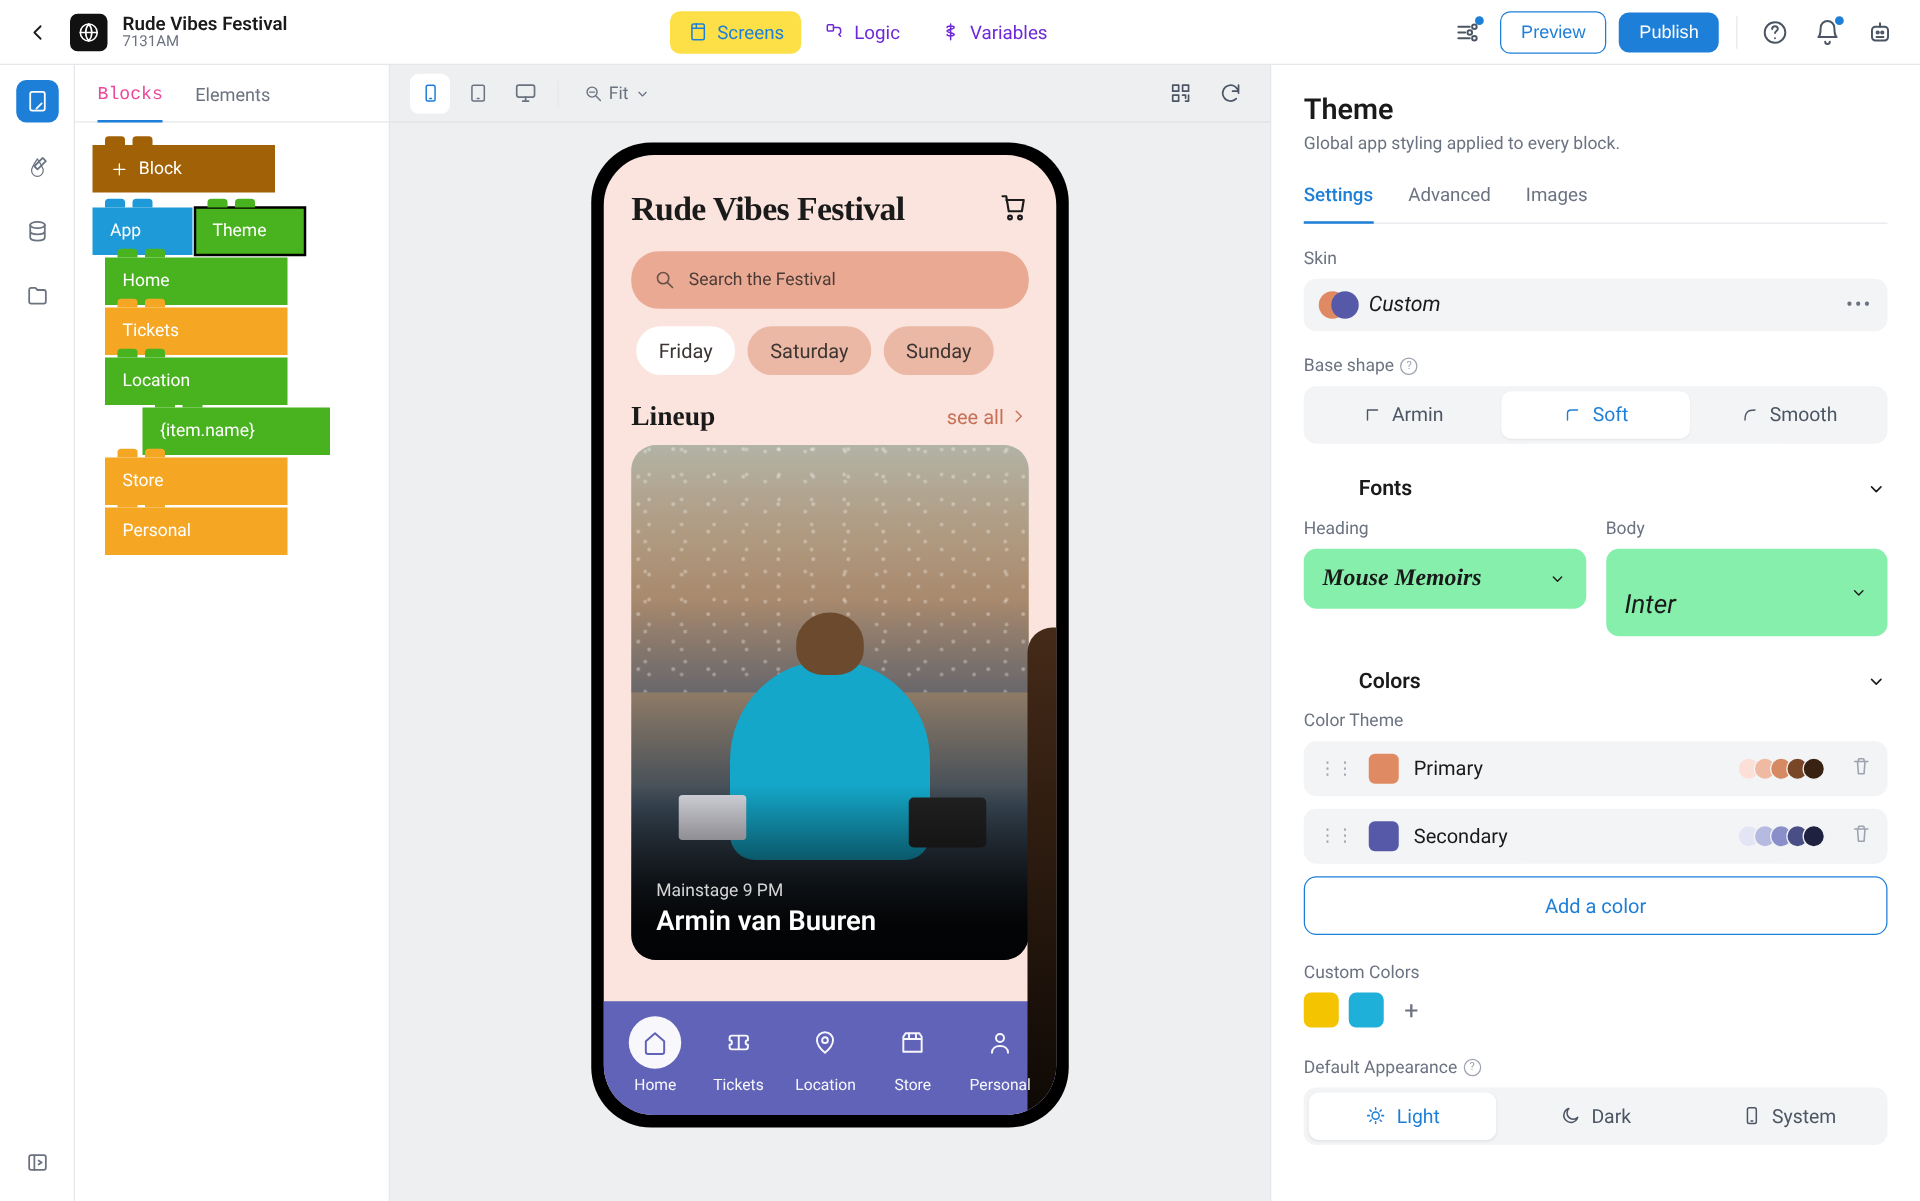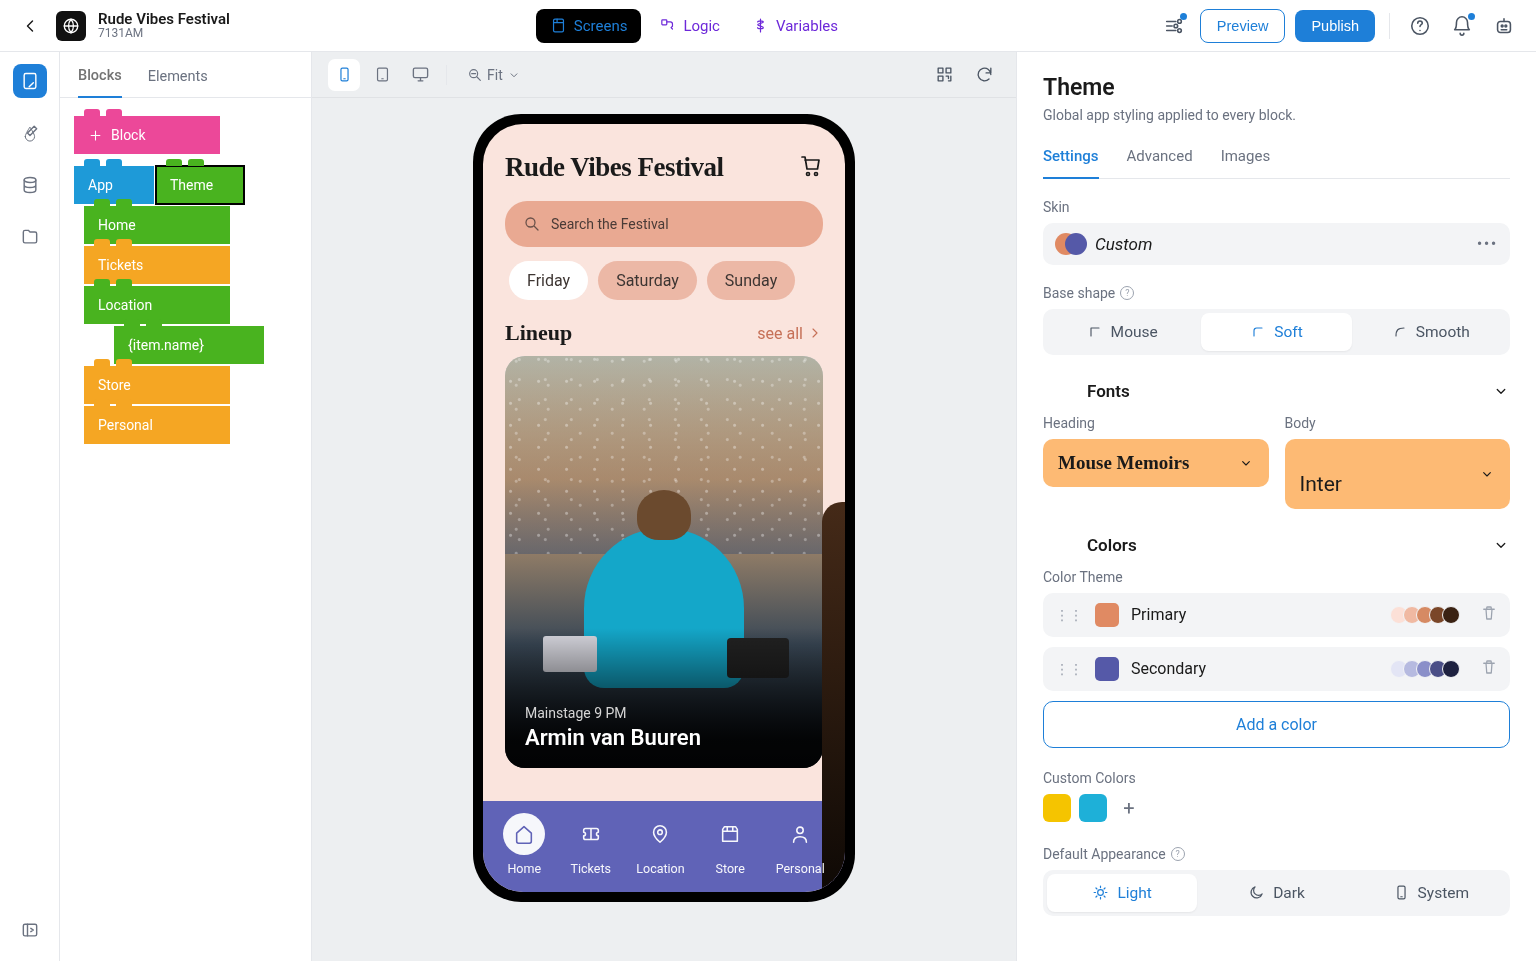--- a/index.html
+++ b/index.html
@@ -8,46 +8,46 @@
 
 .topbar { height: 52px; border-bottom: 1px solid #e5e7eb; display: flex; align-items: center; padding: 0 16px; gap: 12px; }
 .back-btn { width: 28px; height: 28px; display: flex; align-items: center; justify-content: center; cursor: pointer; }
 .app-icon { width: 30px; height: 30px; background: #111; border-radius: 6px; display: flex; align-items: center; justify-content: center; color: #fff; }
 .app-icon svg { width: 18px; height: 18px; }
 .app-title-block { display: flex; flex-direction: column; line-height: 1.1; }
 .app-title { font-weight: 600; font-size: 15px; }
 .app-sub { font-size: 12px; color: #6b7280; }
 .topbar-center { margin-left: auto; display: flex; gap: 4px; align-items: center; }
 .topbar-tab { display: flex; align-items: center; gap: 7px; padding: 8px 14px; border-radius: 8px; cursor: pointer; color: #6d28d9; font-size: 15px; }
-.topbar-tab.active { background: #000000; color: #1e7fd8; }
+.topbar-tab.active { background: #fde047; color: #1e7fd8; }
 .topbar-tab svg { width: 17px; height: 17px; }
 .topbar-right { margin-left: auto; display: flex; align-items: center; gap: 10px; }
 .icon-btn { width: 32px; height: 32px; display: flex; align-items: center; justify-content: center; cursor: pointer; color: #4b5563; position: relative; }
 .btn-outline { border: 1.5px solid #1e7fd8; color: #1e7fd8; background: #fff; padding: 8px 16px; border-radius: 8px; cursor: pointer; font-size: 14.5px; font-weight: 500; }
 .btn-primary { background: #1e7fd8; color: #fff; padding: 8px 16px; border: none; border-radius: 8px; cursor: pointer; font-size: 14.5px; font-weight: 500; }
 .vdiv { width: 1px; height: 26px; background: #e5e7eb; margin: 0 4px; }
 .notif-dot { position: absolute; top: 3px; right: 3px; width: 7px; height: 7px; background: #1e7fd8; border-radius: 50%; }
 
 
 .main { display: flex; height: calc(100% - 52px); }
 .rail { width: 60px; border-right: 1px solid #e5e7eb; display: flex; flex-direction: column; align-items: center; padding-top: 12px; gap: 18px; position: relative; }
 .rail-item { width: 34px; height: 34px; display: flex; align-items: center; justify-content: center; border-radius: 8px; cursor: pointer; color: #6b7280; }
 .rail-item.active { background: #1e7fd8; color: #fff; }
 .rail-bottom { position: absolute; bottom: 14px; }
 
 .leftpanel { width: 252px; border-right: 1px solid #e5e7eb; display: flex; flex-direction: column; }
 .leftpanel-tabs { display: flex; border-bottom: 1px solid #e5e7eb; padding: 0 18px; gap: 26px; height: 46px; align-items: flex-end; }
 .lptab { padding-bottom: 12px; cursor: pointer; color: #6b7280; font-size: 14.5px; }
-.lptab.active { color: #737373; border-bottom: 2.5px solid #1e7fd8; font-weight: 500; margin-bottom: -1px; }
+.lptab.active { color: #ec4899; border-bottom: 2.5px solid #1e7fd8; font-weight: 500; margin-bottom: -1px; font-family: Liberation Mono, monospace; }
 
 .block-tree { padding: 18px 14px; }
 .block { height: 38px; display: flex; align-items: center; padding: 0 14px; color: #fff; font-size: 14px; position: relative; cursor: pointer; width: 146px; margin-bottom: 2px; }
 .block::before { content: ''; position: absolute; top: -7px; left: 10px; width: 16px; height: 7px; background: inherit; border-radius: 3px 3px 0 0; }
 .block::after { content: ''; position: absolute; top: -7px; left: 32px; width: 16px; height: 7px; background: inherit; border-radius: 3px 3px 0 0; }
-.block.red { background: #ec4899; }
+.block.red { background: #a16207; }
 .block.blue { background: #1e9ad8; }
 .block.green { background: #49b31f; }
 .block.orange { background: #f5a623; }
 .block.green2 { background: #49b31f; }
 .block-row { display: flex; gap: 2px; }
 .block.app { width: 80px; }
 .block.theme { width: 88px; outline: 2px solid #000; outline-offset: -1px; }
 .block.add { gap: 8px; }
 .block.add svg { width: 15px; height: 15px; }
 .block.indent { margin-left: 10px; }
@@ -109,21 +109,21 @@
 .skin-swatch span:last-child { background: #5559a8; left: 10px; }
 .skin-name { font-style: italic; font-size: 17px; }
 .dots { margin-left: auto; color: #6b7280; letter-spacing: 2px; font-weight: 700; cursor: pointer; }
 .seg3 { display: flex; background: #f3f4f6; border-radius: 10px; padding: 4px; gap: 4px; margin-bottom: 26px; }
 .seg-btn { flex: 1; display: flex; align-items: center; justify-content: center; gap: 8px; padding: 10px; border-radius: 8px; cursor: pointer; color: #4b5563; font-size: 15.5px; }
 .seg-btn.active { background: #fff; color: #1e7fd8; box-shadow: 0 1px 2px rgba(0,0,0,.06); }
 .section-row { display: flex; justify-content: space-between; align-items: center; margin-bottom: 14px; cursor: pointer; margin-top: 8px; margin-left: 44px; }
 .section-label { font-size: 17px; font-weight: 600; }
 .font-row { display: flex; gap: 16px; margin-bottom: 26px; }
 .font-col { flex: 1; }
-.font-select { background: #fdba74; border-radius: 10px; padding: 13px 15px; display: flex; align-items: center; justify-content: space-between; cursor: pointer; }
+.font-select { background: #86efac; border-radius: 10px; padding: 13px 15px; display: flex; align-items: center; justify-content: space-between; cursor: pointer; font-style: italic; }
 .font-heading { font-family: Georgia, serif; font-weight: 700; font-size: 19px; }
 .font-body { font-size: 21px; margin-top: 20px; }
 .color-card { background: #f3f4f6; border-radius: 10px; padding: 10px 12px; display: flex; align-items: center; gap: 12px; margin-bottom: 10px; }
 .drag-handle { color: #9ca3af; cursor: grab; }
 .color-swatch { width: 24px; height: 24px; border-radius: 5px; }
 .color-name { font-size: 16px; }
 .shade-strip { margin-left: auto; display: flex; }
 .shade { width: 18px; height: 18px; border-radius: 50%; margin-left: -5px; border: 1.5px solid #f3f4f6; }
 .del-icon { color: #9ca3af; cursor: pointer; margin-left: 8px; }
 .add-color { border: 1.5px solid #1e7fd8; color: #1e7fd8; border-radius: 10px; padding: 13px; text-align: center; cursor: pointer; font-size: 16px; margin-bottom: 22px; }
@@ -438,21 +438,21 @@
 
     <div class="rp-label">
         <span>Base shape</span>
         <span class="info-circ">?</span>
       </div>
     <div class="seg3">
       <div class="seg-btn">
           <svg width="16" height="16" viewBox="0 0 24 24">
             <path d="M6 18V6h12"></path>
           </svg>
-          <span>Mouse</span>
+          <span>Armin</span>
         </div>
       <div class="seg-btn active">
           <svg width="16" height="16" viewBox="0 0 24 24">
             <path d="M6 18V10a4 4 0 014-4h8"></path>
           </svg>
           <span>Soft</span>
         </div>
       <div class="seg-btn">
           <svg width="16" height="16" viewBox="0 0 24 24">
             <path d="M6 18C6 9 9 6 18 6"></path>

